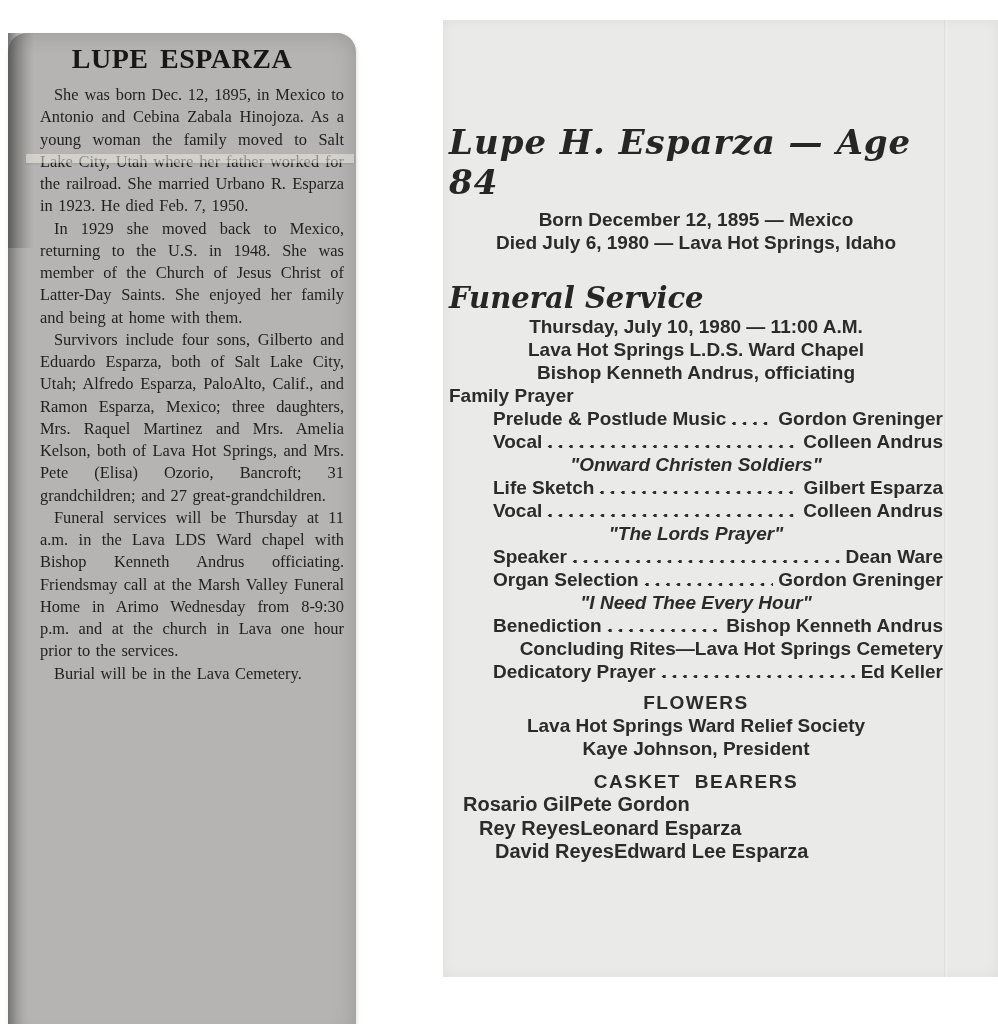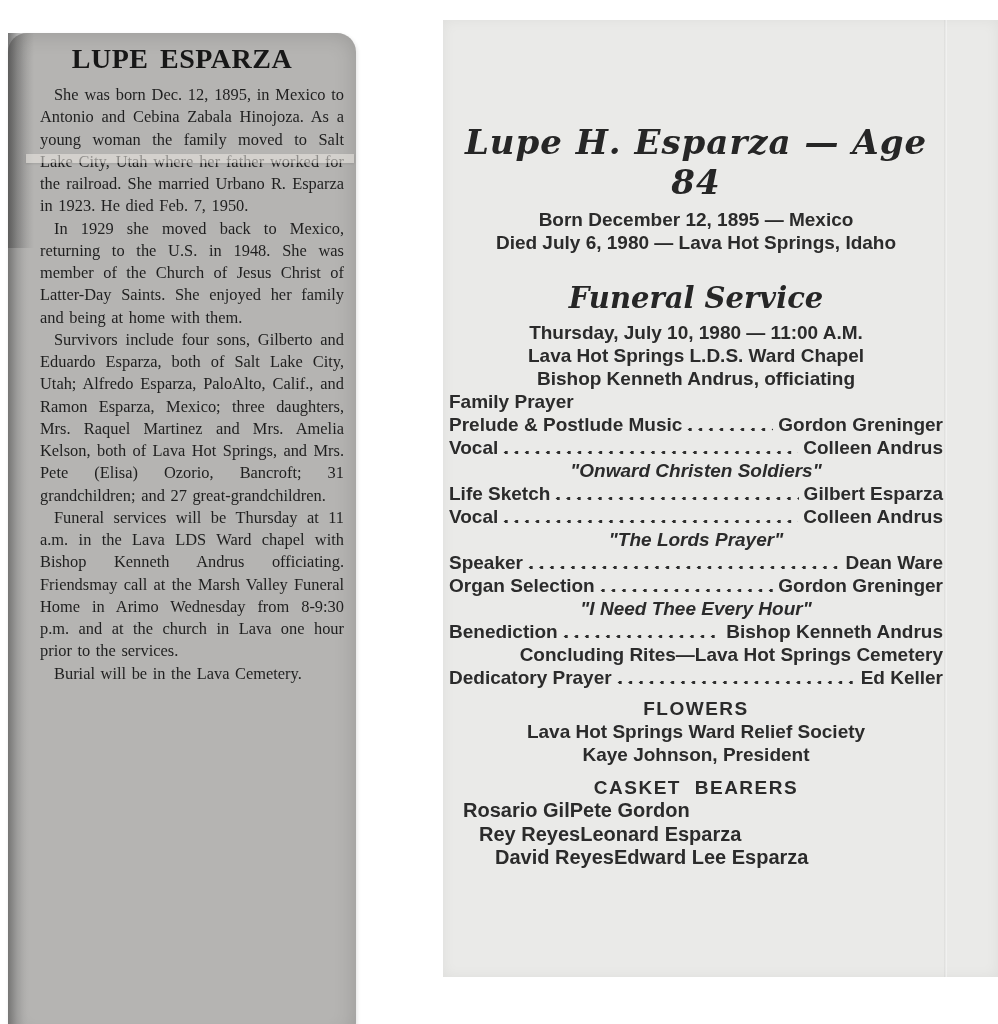--- a/index.html
+++ b/index.html
@@ -56,28 +56,28 @@
     position:relative;
     padding-top:90px;margin-left:6px;width:494px;
     font-family:"Liberation Sans", sans-serif;font-weight:bold;
     color:#2b2b2b;font-size:19px;line-height:23px;
   }
   .memory-header{
     text-align:center;font-size:20px;letter-spacing:2.5px;word-spacing:5px;
   }
   .script{
     font-family:"DejaVu Serif", serif;font-style:italic;font-weight:bold;
-    text-align:center;color:#262626;
+    color:#262626;
   }
   .script-name{font-size:34px;line-height:40px;margin-top:12px;margin-bottom:6px;letter-spacing:1px;}
-  .script-service{font-size:29px;line-height:34px;margin-top:27px;margin-bottom:6px;}
+  .script-service{font-size:29px;line-height:34px;margin-top:27px;margin-bottom:0;}
   .center-line{text-align:center;}
   .left-line{text-align:left;}
   .prow{display:flex;align-items:flex-end;}
-  .prow .plabel{white-space:nowrap;}
+  .prow .plabel{white-space:nowrap;margin-left:44px;}
   .prow .dots{
     flex:1;height:5px;margin:0 5px 4px 3px;
     background-image:radial-gradient(circle 1.8px at 5px 2.5px, #2e2e2e 96%, transparent);
     background-size:10.5px 5px;background-repeat:repeat-x;
   }
   .prow .pname{white-space:nowrap;}
   .song{text-align:center;font-style:italic;}
   .concluding{padding-left:6px;text-align:right;}
   .flowers-header{text-align:center;letter-spacing:1.5px;margin-top:8px;}
   .casket-header{text-align:center;letter-spacing:1.5px;word-spacing:7px;margin-top:10px;}

